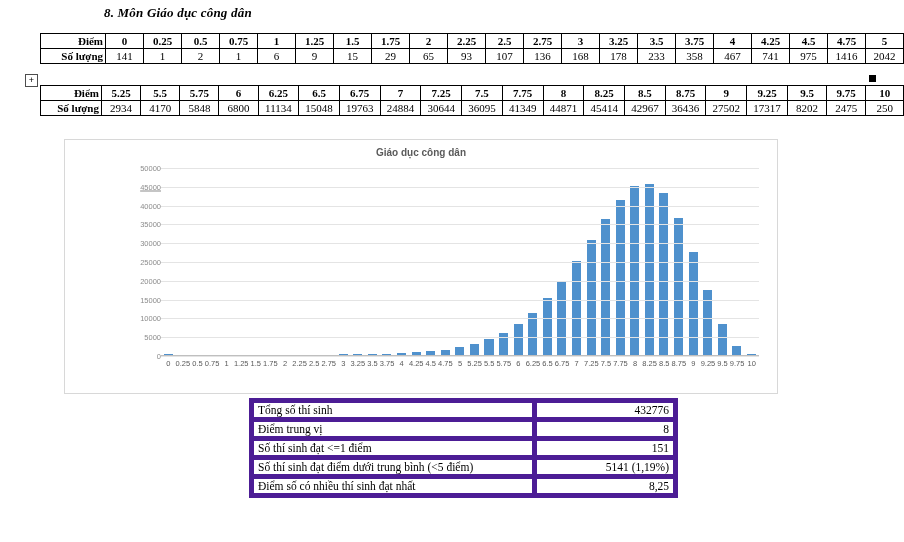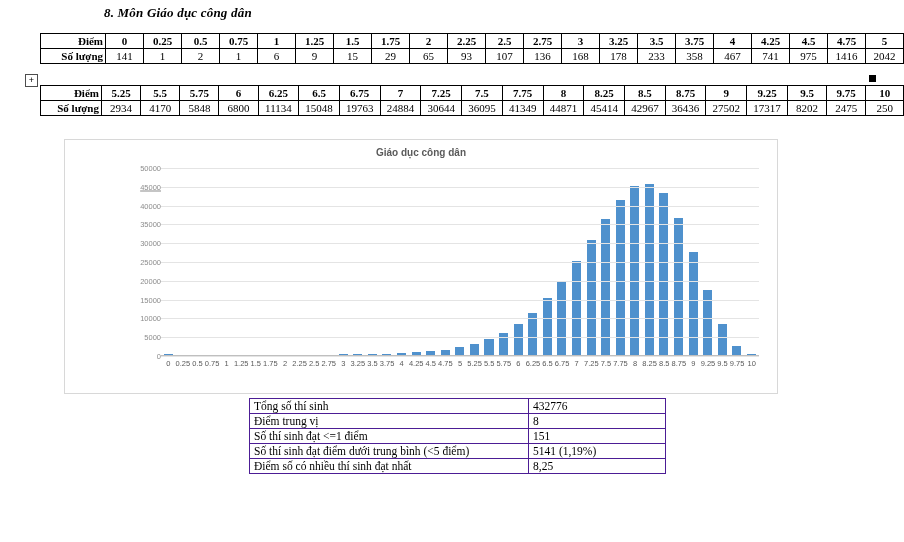--- a/index.html
+++ b/index.html
@@ -173,26 +173,26 @@
   
   #summary-table {
     position: absolute;
     left: 249px;
     top: 398px;
     border-collapse: collapse;
     font-family: "Liberation Serif", serif;
     font-size: 11.5px;
   }
   #summary-table td {
-    border: 1px solid #4c1d95;
+    border: 5px solid #4c1d95;
     padding: 1px 4px;
     white-space: nowrap;
   }
   #summary-table td.label { width: 270px; text-align: left; }
-  #summary-table td.value { width: 128px; text-align: left; }
+  #summary-table td.value { width: 128px; text-align: right; }
 </style>
 </head>
 <body>
 
 <div class="page-title">8. Môn Giáo dục công dân</div>
 
 <div class="plus-marker">+</div>
 <div class="corner-marker"></div>
 
 <table class="score-table" id="table-top">

